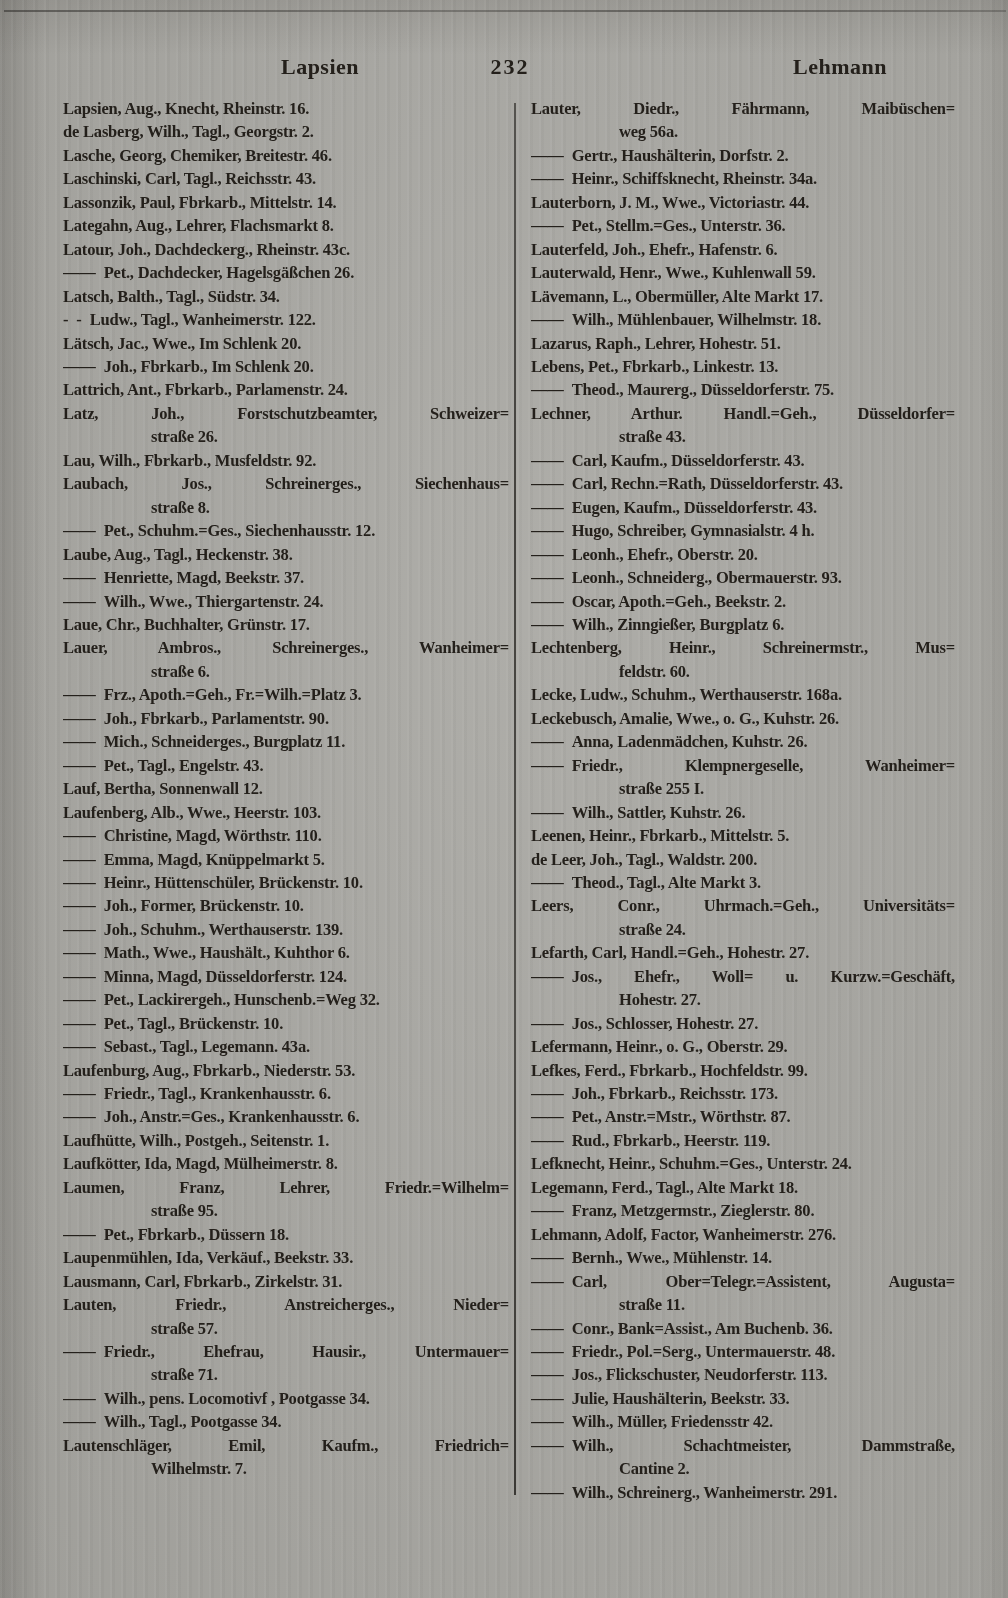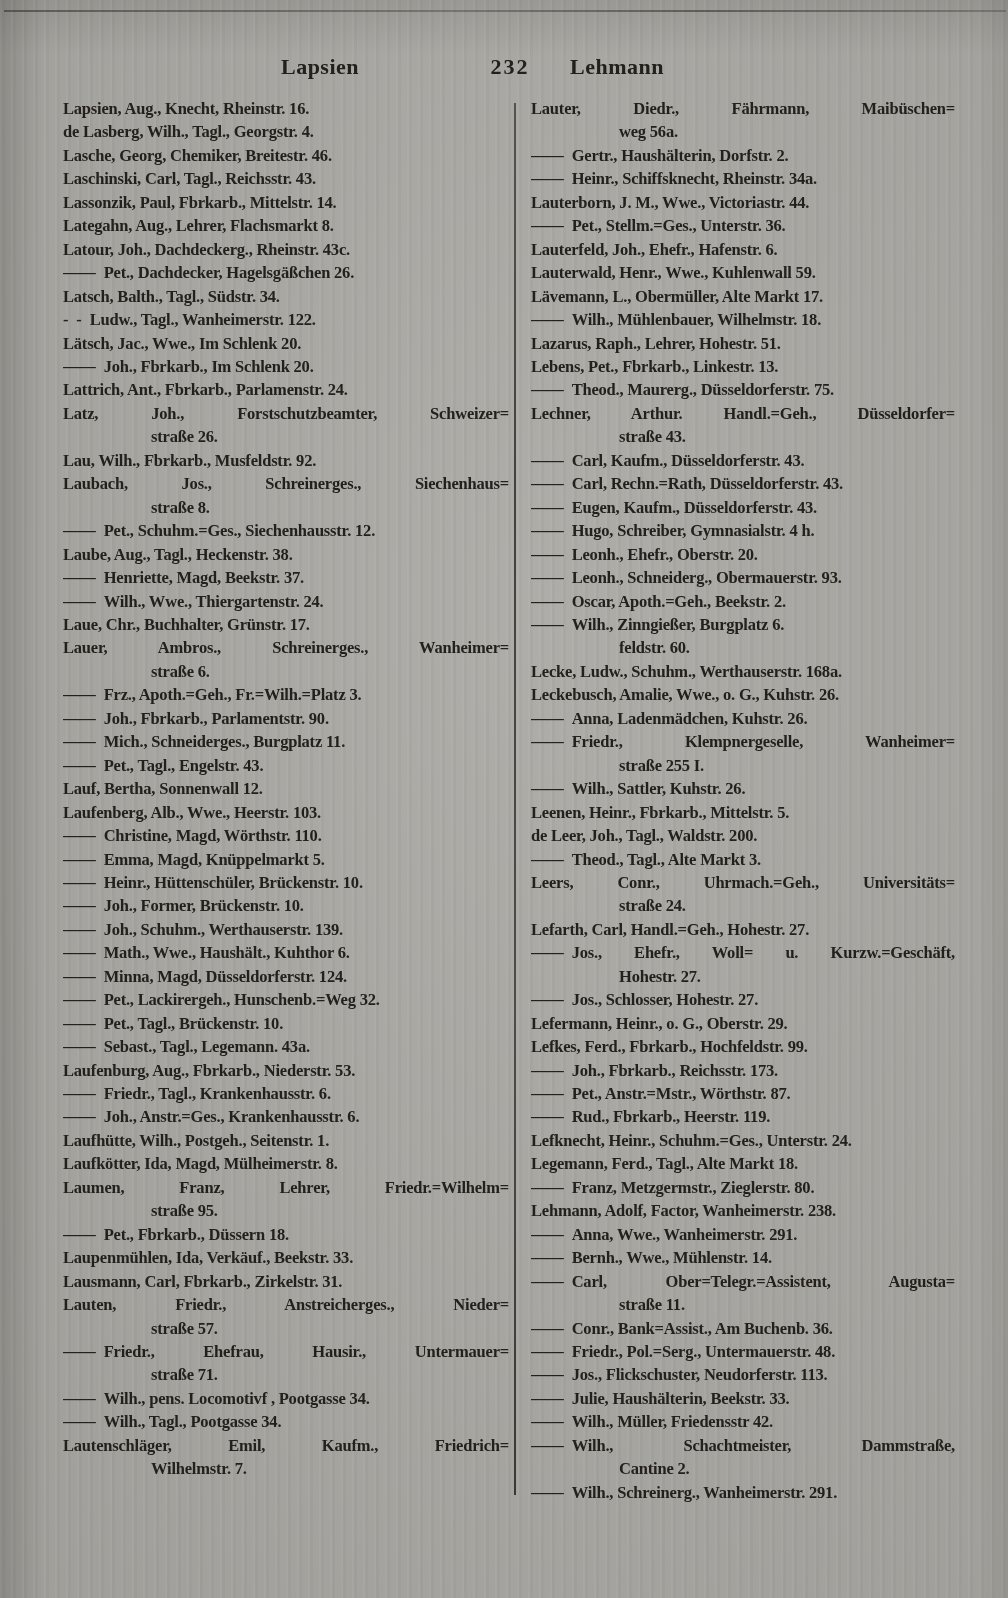--- a/index.html
+++ b/index.html
@@ -35,21 +35,21 @@
   .running-head {
     position: absolute;
     top: 54px; left: 0; right: 0;
     height: 34px;
     font-size: 22px;
     font-weight: bold;
     letter-spacing: 0.5px;
   }
   .head-left   { position: absolute; left: 170px;  width: 300px; text-align: center; }
   .head-number { position: absolute; left: 410px;  width: 200px; text-align: center; letter-spacing: 2px; }
-  .head-right  { position: absolute; left: 570px;  width: 300px; text-align: left; }
+  .head-right  { position: absolute; left: 587px;  width: 300px; text-align: right; }
 
   .column {
     position: absolute;
     top: 97px;
     overflow: hidden;
     font-size: 16.5px;
     font-weight: bold;
     line-height: 23.45px;
     letter-spacing: -0.2px;
   }
@@ -84,21 +84,21 @@
   <div class="running-head">
     <span class="head-left">Lapsien</span>
     <span class="head-number">232</span>
     <span class="head-right">Lehmann</span>
   </div>
 
   <div class="column-divider"></div>
 
   <div class="column left" id="col-left">
       <div class="line">Lapsien, Aug., Knecht, Rheinstr. 16.</div>
-      <div class="line">de Lasberg, Wilh., Tagl., Georgstr. 4.</div>
+      <div class="line">de Lasberg, Wilh., Tagl., Georgstr. 2.</div>
       <div class="line">Lasche, Georg, Chemiker, Breitestr. 46.</div>
       <div class="line">Laschinski, Carl, Tagl., Reichsstr. 43.</div>
       <div class="line">Lassonzik, Paul, Fbrkarb., Mittelstr. 14.</div>
       <div class="line">Lategahn, Aug., Lehrer, Flachsmarkt 8.</div>
       <div class="line">Latour, Joh., Dachdeckerg., Rheinstr. 43c.</div>
       <div class="line">—— Pet., Dachdecker, Hagelsgäßchen 26.</div>
       <div class="line">Latsch, Balth., Tagl., Südstr. 34.</div>
       <div class="line">- - Ludw., Tagl., Wanheimerstr. 122.</div>
       <div class="line">Lätsch, Jac., Wwe., Im Schlenk 20.</div>
       <div class="line">—— Joh., Fbrkarb., Im Schlenk 20.</div>
@@ -168,20 +168,21 @@
       <div class="line j">Lechner, Arthur. Handl.=Geh., Düsseldorfer=</div>
       <div class="line c">straße 43.</div>
       <div class="line">—— Carl, Kaufm., Düsseldorferstr. 43.</div>
       <div class="line">—— Carl, Rechn.=Rath, Düsseldorferstr. 43.</div>
       <div class="line">—— Eugen, Kaufm., Düsseldorferstr. 43.</div>
       <div class="line">—— Hugo, Schreiber, Gymnasialstr. 4 h.</div>
       <div class="line">—— Leonh., Ehefr., Oberstr. 20.</div>
       <div class="line">—— Leonh., Schneiderg., Obermauerstr. 93.</div>
       <div class="line">—— Oscar, Apoth.=Geh., Beekstr. 2.</div>
       <div class="line">—— Wilh., Zinngießer, Burgplatz 6.</div>
+      <div class="line j">Lechtenberg, Heinr., Schreinermstr., Mus=</div>
       <div class="line c">feldstr. 60.</div>
       <div class="line">Lecke, Ludw., Schuhm., Werthauserstr. 168a.</div>
       <div class="line">Leckebusch, Amalie, Wwe., o. G., Kuhstr. 26.</div>
       <div class="line">—— Anna, Ladenmädchen, Kuhstr. 26.</div>
       <div class="line j">—— Friedr., Klempnergeselle, Wanheimer=</div>
       <div class="line c">straße 255 I.</div>
       <div class="line">—— Wilh., Sattler, Kuhstr. 26.</div>
       <div class="line">Leenen, Heinr., Fbrkarb., Mittelstr. 5.</div>
       <div class="line">de Leer, Joh., Tagl., Waldstr. 200.</div>
       <div class="line">—— Theod., Tagl., Alte Markt 3.</div>
@@ -192,22 +193,21 @@
       <div class="line c">Hohestr. 27.</div>
       <div class="line">—— Jos., Schlosser, Hohestr. 27.</div>
       <div class="line">Lefermann, Heinr., o. G., Oberstr. 29.</div>
       <div class="line">Lefkes, Ferd., Fbrkarb., Hochfeldstr. 99.</div>
       <div class="line">—— Joh., Fbrkarb., Reichsstr. 173.</div>
       <div class="line">—— Pet., Anstr.=Mstr., Wörthstr. 87.</div>
       <div class="line">—— Rud., Fbrkarb., Heerstr. 119.</div>
       <div class="line">Lefknecht, Heinr., Schuhm.=Ges., Unterstr. 24.</div>
       <div class="line">Legemann, Ferd., Tagl., Alte Markt 18.</div>
       <div class="line">—— Franz, Metzgermstr., Zieglerstr. 80.</div>
-      <div class="line">Lehmann, Adolf, Factor, Wanheimerstr. 238.</div>
-      <div class="line">—— Anna, Wwe., Wanheimerstr. 291.</div>
+      <div class="line">Lehmann, Adolf, Factor, Wanheimerstr. 276.</div>
       <div class="line">—— Bernh., Wwe., Mühlenstr. 14.</div>
       <div class="line j">—— Carl, Ober=Telegr.=Assistent, Augusta=</div>
       <div class="line c">straße 11.</div>
       <div class="line">—— Conr., Bank=Assist., Am Buchenb. 36.</div>
       <div class="line">—— Friedr., Pol.=Serg., Untermauerstr. 48.</div>
       <div class="line">—— Jos., Flickschuster, Neudorferstr. 113.</div>
       <div class="line">—— Julie, Haushälterin, Beekstr. 33.</div>
       <div class="line">—— Wilh., Müller, Friedensstr 42.</div>
       <div class="line j">—— Wilh., Schachtmeister, Dammstraße,</div>
       <div class="line c">Cantine 2.</div>

